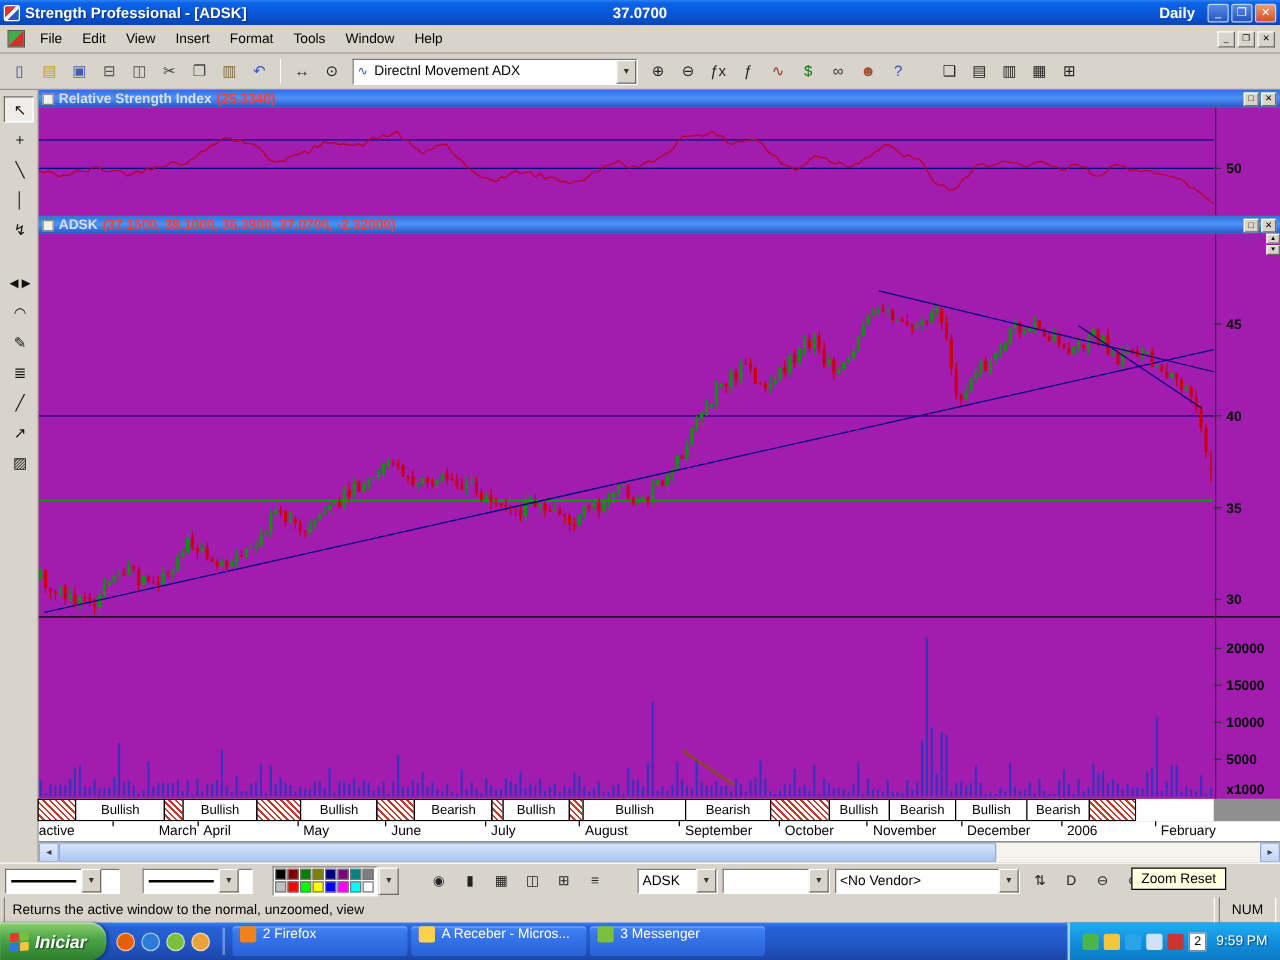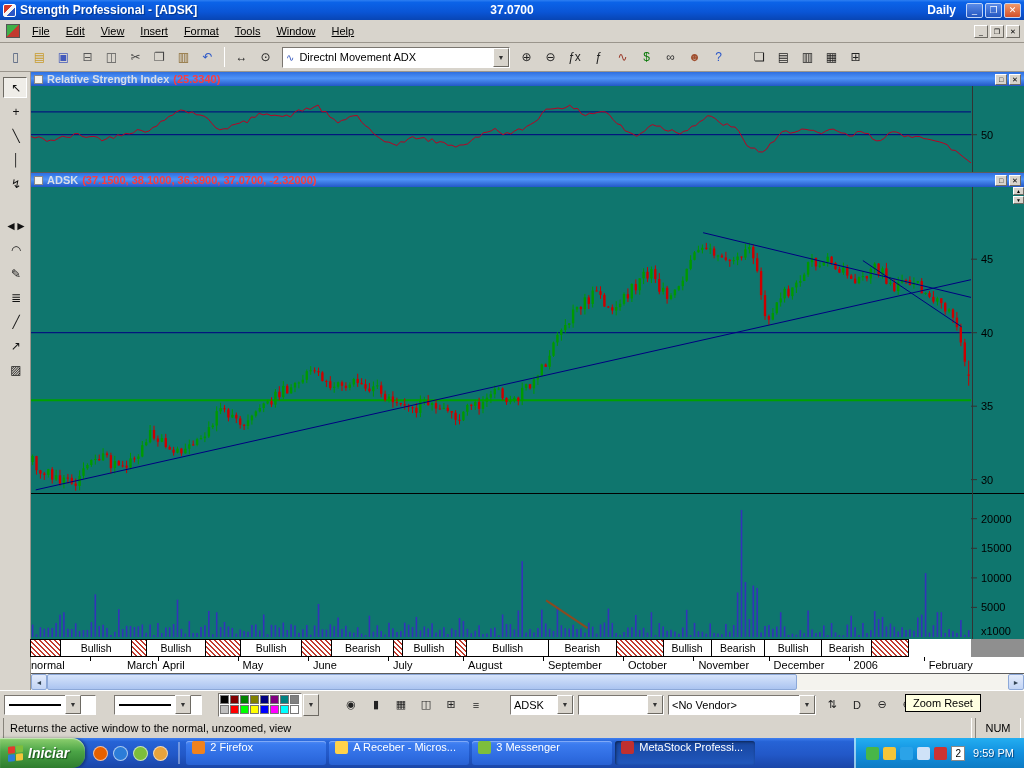--- a/index.html
+++ b/index.html
@@ -17,21 +17,21 @@
   .tb-right{margin-left:auto;display:flex;align-items:center;gap:2px;z-index:2;}
   .tb-daily{font-weight:bold;font-size:12px;margin-right:8px;}
   .winbtn{width:17px;height:15px;border-radius:2px;display:flex;align-items:center;justify-content:center;
     font-size:9px;line-height:9px;color:#fff;border:1px solid #BFD4F8;
     background:linear-gradient(180deg,#5A8BE8,#2356C0);cursor:default;}
   .winbtn.close{background:linear-gradient(180deg,#F09A6A,#D4502A);}
 
   
   .menubar{height:23px;flex:none;display:flex;align-items:center;background:#D8D4CC;border-bottom:1px solid #9a958c;padding:0 2px;}
   .doc-icon{width:14px;height:14px;margin:0 4px;flex:none;background:linear-gradient(135deg,#3fae49 0 50%,#c23a2f 50% 100%);border:1px solid #555;}
-  .menu-items{display:flex;align-items:flex-start;text-decoration:underline;}
+  .menu-items{display:flex;align-items:flex-start;}
   .menu-item{padding:3px 8px;cursor:default;}
   .mdi-btns{margin-left:auto;display:flex;gap:2px;padding-right:2px;}
   .mdi-btn{width:14px;height:13px;background:#D8D4CC;border:1px solid;border-color:#fff #6d6a63 #6d6a63 #fff;
     font-size:7px;line-height:11px;text-align:center;color:#000;}
 
   
   .toolbar{height:29px;flex:none;display:flex;align-items:center;background:#D8D4CC;border-bottom:1px solid #9a958c;padding:0 4px;gap:1px;}
   .tb-group{display:flex;align-items:center;gap:1px;}
   .tbtn{width:23px;height:22px;display:flex;align-items:center;justify-content:center;font-size:12px;color:#222;cursor:default;border:1px solid transparent;}
   .tb-sep{width:1px;height:20px;background:#9a958c;border-right:1px solid #fff;margin:0 4px;flex:none;}
@@ -53,21 +53,21 @@
   .chart-area{flex:1;display:flex;flex-direction:column;background:#8f8f8f;}
   .inner-window{flex:none;border-bottom:1px solid #5c5c5c;}
   .inner-caption{height:14px;display:flex;align-items:center;gap:4px;padding:0 3px;
     background:linear-gradient(180deg,#2E6FE0 0%,#4F93F7 45%,#2258C6 100%);}
   .cap-icon{width:9px;height:9px;background:#f4f2ec;border:1px solid #888;flex:none;}
   .cap-title{color:#D9DEE8;font-size:11px;font-weight:bold;white-space:nowrap;}
   .cap-value{color:#FF3B3B;font-size:11px;font-weight:bold;white-space:nowrap;}
   .cap-btns{margin-left:auto;display:flex;gap:2px;}
   .capbtn{width:12px;height:11px;background:#D8D4CC;border:1px solid;border-color:#fff #6d6a63 #6d6a63 #fff;
     font-size:7px;line-height:9px;text-align:center;color:#000;}
-  .chart-surface{background:#0f766e;position:relative;}
+  .chart-surface{background:#a21caf;position:relative;font-weight:bold;}
   .chart-surface svg{display:block;}
   .pane-scroll{position:absolute;right:0;top:0;display:flex;flex-direction:column;gap:1px;}
   .pane-scroll .capbtn{width:11px;height:8px;font-size:5px;line-height:6px;}
 
   
   .ribbon-row{height:18px;background:#fff;display:flex;width:940px;}
   .rib-seg{height:100%;display:flex;align-items:center;justify-content:center;background:#fff;
     border:1px solid #000;margin-left:-1px;font-size:10.5px;overflow:hidden;white-space:nowrap;}
   .rib-seg.hatch{background:repeating-linear-gradient(45deg,#fff 0,#fff 2.2px,#c43b2e 2.2px,#c43b2e 3.6px);}
   .rib-seg.empty{border:none;background:#fff;margin-left:0;}
@@ -1100,21 +1100,21 @@
             <div class="rib-seg bearish" style="width: 7.3%;">Bearish</div>
             <div class="rib-seg hatch" style="width: 5.1%;"></div>
             <div class="rib-seg bullish" style="width: 5.2%;">Bullish</div>
             <div class="rib-seg bearish" style="width: 5.8%;">Bearish</div>
             <div class="rib-seg bullish" style="width: 6.2%;">Bullish</div>
             <div class="rib-seg bearish" style="width: 5.4%;">Bearish</div>
             <div class="rib-seg hatch" style="width: 4%;"></div>
             <div class="rib-seg empty" style="width: 4.6%;"></div>
           </div>
         <div class="month-axis" id="month-axis">
-            <span class="month-label" style="left: 0px;">normal</span>
+            <span class="month-label" style="left: 0px;">active</span>
             <span class="month-label" style="left: 63.92px; margin-left: 32px;">March</span>
             <div class="month-tick" style="left: 58.92px;"></div>
             <span class="month-label" style="left: 131.6px;">April</span>
             <div class="month-tick" style="left: 126.6px;"></div>
             <span class="month-label" style="left: 211.5px;">May</span>
             <div class="month-tick" style="left: 206.5px;"></div>
             <span class="month-label" style="left: 282px;">June</span>
             <div class="month-tick" style="left: 277px;"></div>
             <span class="month-label" style="left: 361.9px;">July</span>
             <div class="month-tick" style="left: 356.9px;"></div>
@@ -1256,24 +1256,20 @@
           <span class="task-label">2 Firefox</span>
         </div>
         <div class="task-btn">
           <div class="task-icon" style="background: rgb(255, 210, 74);"></div>
           <span class="task-label">A Receber - Micros...</span>
         </div>
         <div class="task-btn">
           <div class="task-icon" style="background: rgb(125, 190, 60);"></div>
           <span class="task-label">3 Messenger</span>
         </div>
-        <div class="task-btn active">
-          <div class="task-icon" style="background: rgb(192, 48, 48);"></div>
-          <span class="task-label">MetaStock Professi...</span>
-        </div>
       </div>
     <div class="tray" id="system-tray">
         <div class="tray-icon" style="background: rgb(72, 182, 72);"></div>
         <div class="tray-icon" style="background: rgb(243, 197, 58);"></div>
         <div class="tray-icon" style="background: rgb(43, 163, 232);"></div>
         <div class="tray-icon" style="background: rgb(207, 226, 248);"></div>
         <div class="tray-icon" style="background: rgb(204, 51, 51);"></div>
         <span class="tray-badge">2</span>
         <span class="clock">9:59 PM</span>
       </div>

